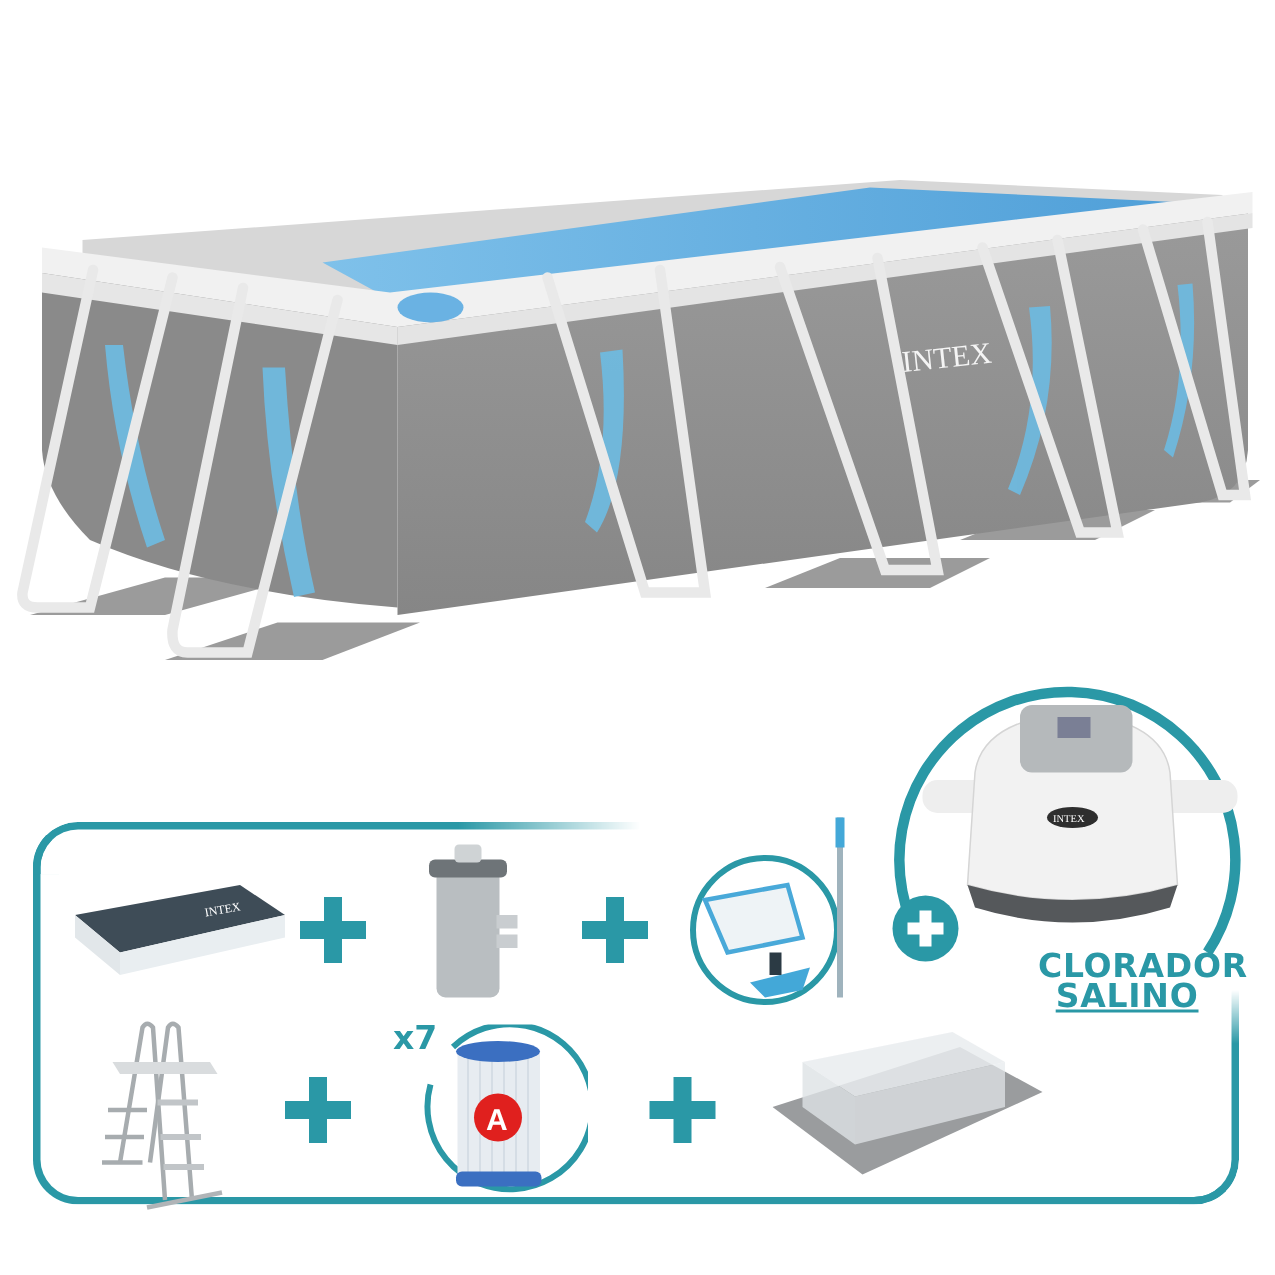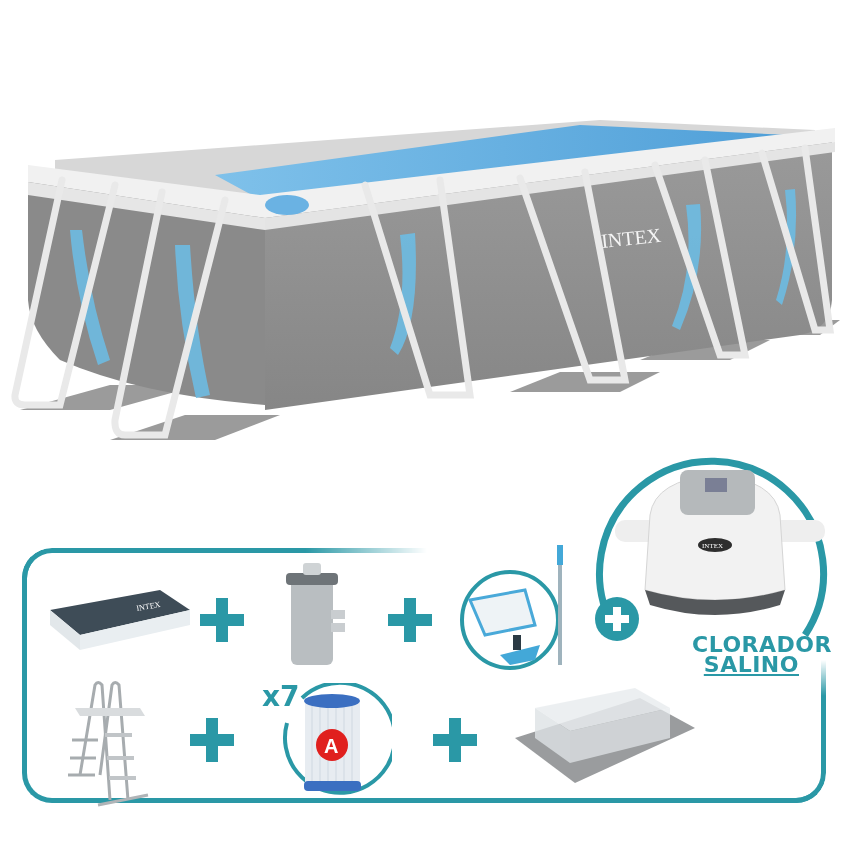--- a/index.html
+++ b/index.html
@@ -146,21 +146,21 @@
     <g stroke="#c1c5c8" stroke-width="4">
       <line x1="55" y1="55" x2="82" y2="55"></line>
       <line x1="57" y1="78" x2="84" y2="78"></line>
       <line x1="59" y1="98" x2="86" y2="98"></line>
     </g>
     <line x1="48" y1="125" x2="98" y2="115" stroke="#b0b4b7" stroke-width="3"></line>
   </svg>
 </div>
 <div class="plus" style="left:190px;top:718px;"></div>
 
-<div class="abs label-teal" style="left:262px;top:680px;font-size:28px;">x7</div>
+<div class="abs label-teal" style="left:262px;top:680px;font-size:22px;">x7</div>
 <div class="abs" style="left:272px;top:683px;">
   <svg width="120" height="120" viewBox="0 0 120 120">
     <path d="M30,15 A55,55 0 1 1 15,40" fill="none" stroke="#2a98a6" stroke-width="4"></path>
     <rect x="33" y="18" width="55" height="88" fill="#e7ecf1"></rect>
     <g stroke="#cfd8e1" stroke-width="1">
       <line x1="40" y1="22" x2="40" y2="102"></line>
         <line x1="48" y1="22" x2="48" y2="102"></line>
       <line x1="56" y1="22" x2="56" y2="102"></line>
         <line x1="64" y1="22" x2="64" y2="102"></line>
       <line x1="72" y1="22" x2="72" y2="102"></line>

